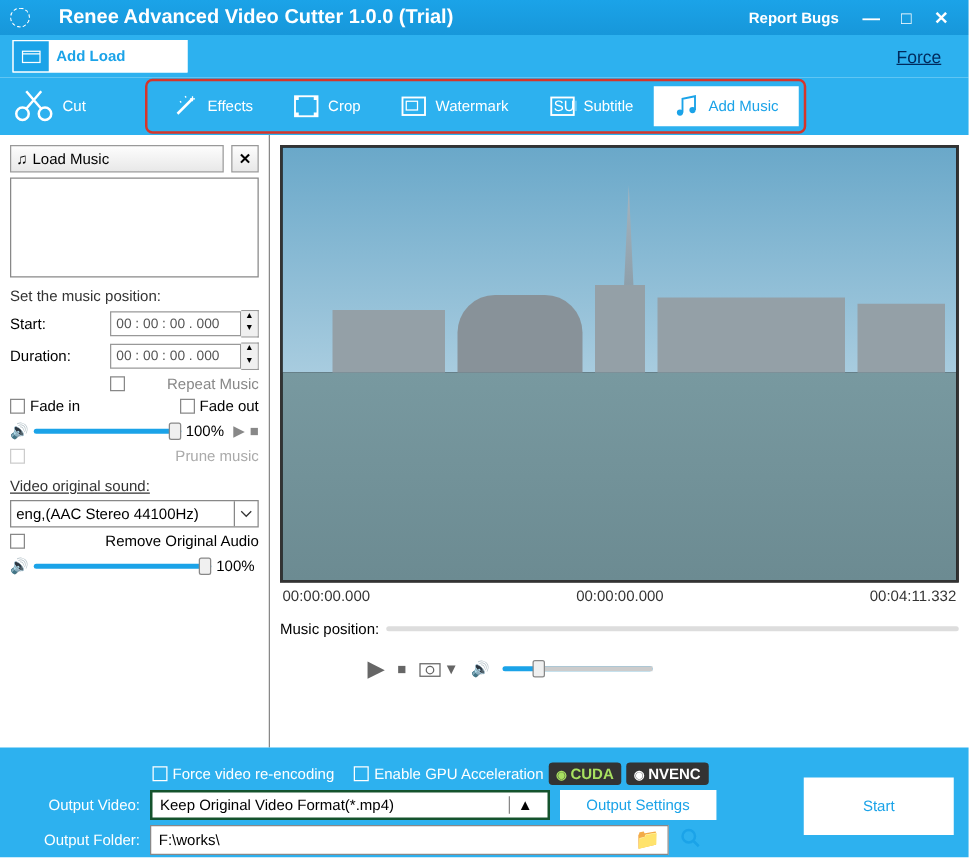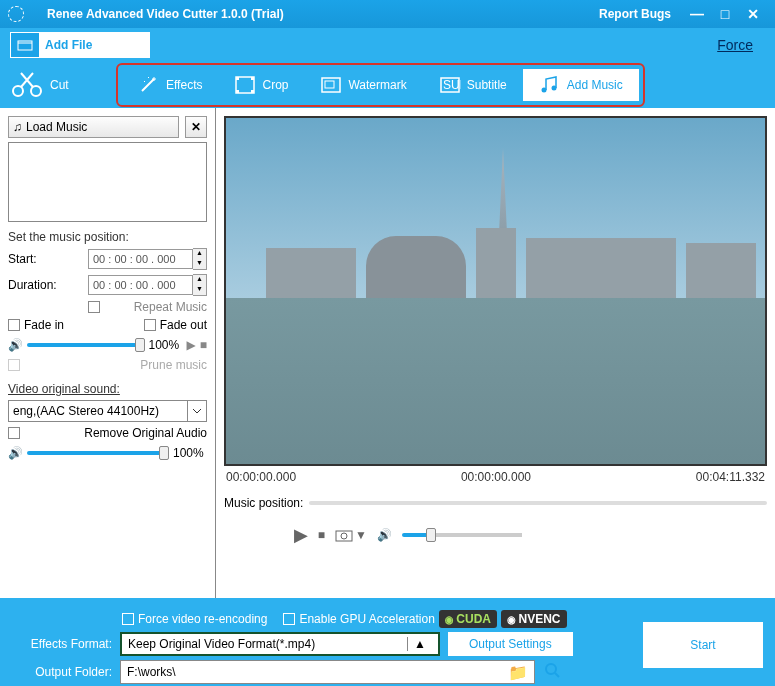--- a/index.html
+++ b/index.html
@@ -1,19 +1,19 @@
 <!DOCTYPE html>
 <html><head>
 <meta charset="utf-8">
 <style>
 * { margin: 0; padding: 0; box-sizing: border-box; font-family: Arial, sans-serif; font-size: 12px; }
 body { width: 775px; height: 686px; background: #fff; }
 .titlebar { height: 28px; background: linear-gradient(#1ba3e8, #1797da); display: flex; align-items: center; color: #fff; padding: 0 8px; }
 .titlebar .app-icon { width: 16px; height: 16px; margin-right: 6px; border: 1.5px dashed #fff; border-radius: 50%; }
-.titlebar .title { flex: 1; font-weight: bold; font-size: 12px; padding-left: 17px; }
+.titlebar .title { flex: 1; font-weight: bold; font-size: 16px; padding-left: 17px; }
 .titlebar .report { margin-right: 12px; font-weight: bold; cursor: pointer; }
 .titlebar .winbtn { width: 28px; text-align: center; font-weight: bold; cursor: pointer; font-size: 14px; }
 .toolbar1 { height: 34px; background: #2db1ef; display: flex; align-items: center; padding: 0 10px; }
 .addfile { background: #fff; color: #1ba3e8; width: 140px; height: 26px; display: flex; align-items: center; font-weight: bold; border: 1px solid #fff; cursor: pointer; }
 .addfile .ico { width: 28px; height: 100%; background: #1ba3e8; margin-right: 6px; display: flex; align-items: center; justify-content: center; color: #fff; }
 .demo { margin-left: auto; color: #002a5c; font-size: 14px; text-decoration: underline; cursor: pointer; margin-right: 12px; }
 .tabsrow { height: 46px; background: #2db1ef; display: flex; align-items: center; padding-left: 10px; }
 .cutbtn { display: flex; align-items: center; color: #fff; font-size: 14px; margin-right: 6px; width: 100px; }
 .cutbtn svg { margin-right: 6px; }
 .tabbar { display: flex; gap: 0; border: 2px solid #d6352a; border-radius: 6px; padding: 4px; }
@@ -83,21 +83,21 @@
 </div>
 
 <div class="toolbar1">
   <div class="addfile">
     <span class="ico">
       <svg width="16" height="12" viewBox="0 0 16 12">
           <rect x="1" y="2" width="14" height="9" fill="none" stroke="#fff"></rect>
           <path d="M1 4h14" stroke="#fff"></path>
         </svg>
     </span>
-    <span>Add File</span>
+    <span>Add Load</span>
   </div>
   <a class="demo">Force</a>
 </div>
 
 <div class="tabsrow">
   <div class="cutbtn">
     <svg width="34" height="28" viewBox="0 0 34 28">
         <circle cx="8" cy="20" r="5" fill="none" stroke="#fff" stroke-width="2"></circle>
         <circle cx="26" cy="20" r="5" fill="none" stroke="#fff" stroke-width="2"></circle>
         <path d="M11 16L23 2M23 16L11 2" stroke="#fff" stroke-width="2"></path>
@@ -262,21 +262,21 @@
 <div class="bottombar">
   <div class="brow encchk">
     <span class="cbox"></span>
     <span>Force video re-encoding</span>
     <span class="cbox" style="margin-left:12px;"></span>
     <span>Enable GPU Acceleration</span>
     <span class="cudabadge">◉ <span>CUDA</span></span>
     <span class="nvencbadge">◉ <span>NVENC</span></span>
   </div>
   <div class="brow">
-    <div class="blbl">Effects Format:</div>
+    <div class="blbl">Output Video:</div>
     <div class="outsel" style="max-width:320px;">
       <span>Keep Original Video Format(*.mp4)</span>
       <span class="arrow">▲</span>
     </div>
     <div class="outbtn"><span>Output Settings</span></div>
   </div>
   <div class="brow">
     <div class="blbl">Output Folder:</div>
     <div class="folderinput">
       <span>F:\works\</span>

